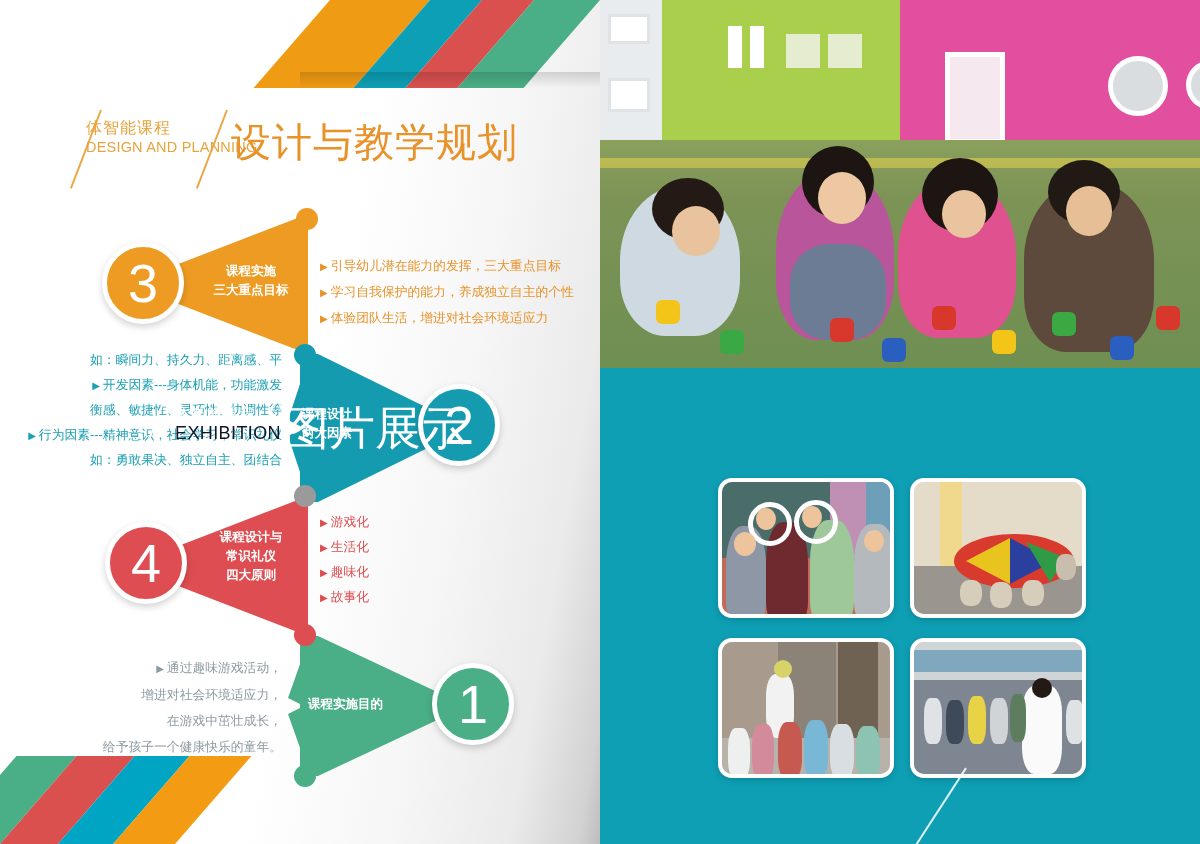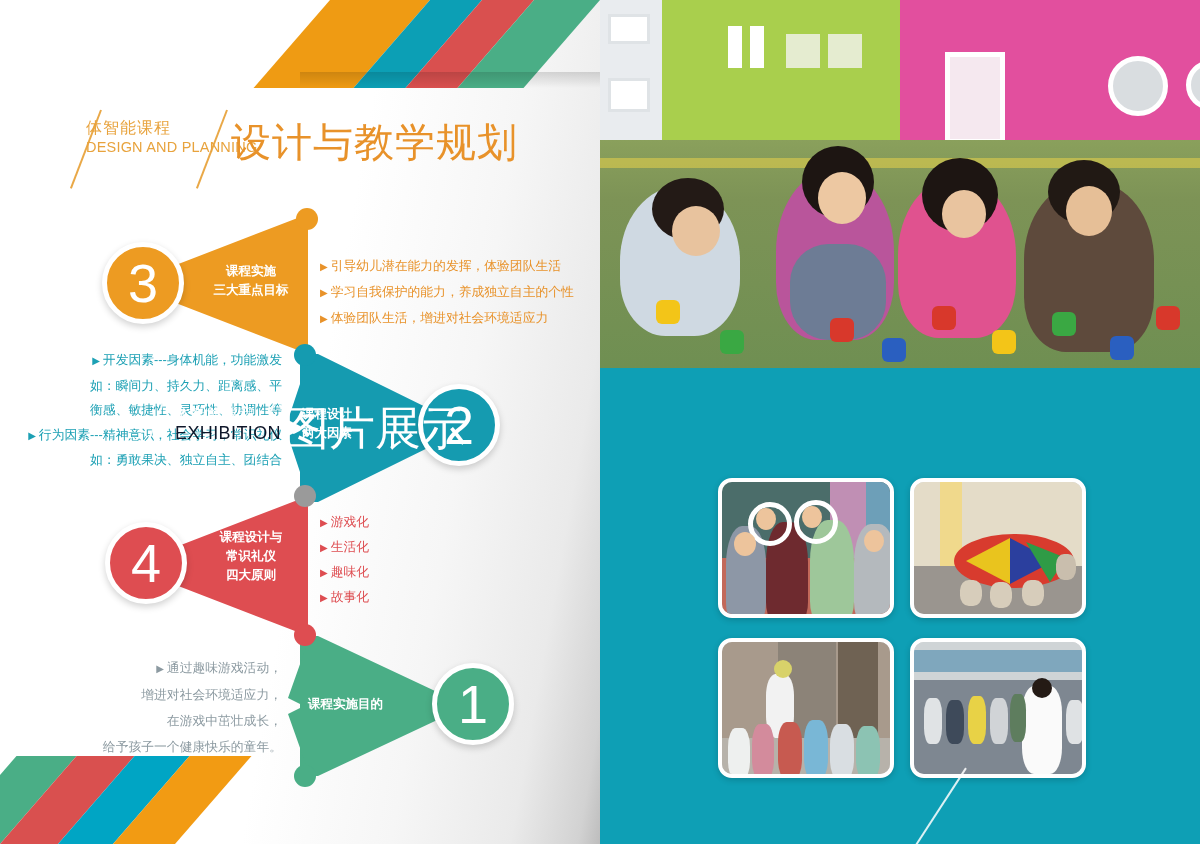--- a/index.html
+++ b/index.html
@@ -136,43 +136,43 @@
           <path d="M160 0 L160 140 L20 86 L36 70 L20 54 Z" fill="#ED9B22"></path>
         </svg>
         <div class="circle" style="left:102px;top:42px;width:82px;height:82px;background:#ED9B22;">
           <span>3</span>
         </div>
         <div class="tri-label" style="left:196px;top:62px;width:110px;">
           <div>课程实施</div>
           <div>三大重点目标</div>
         </div>
         <div class="bullets" style="left:320px;top:53px;color:#E8922A;">
-          <div class="bl"><span class="mk">▶</span><span>引导幼儿潜在能力的发挥，体验团队生活</span></div>
+          <div class="bl"><span class="mk">▶</span><span>引导幼儿潜在能力的发挥，三大重点目标</span></div>
           <div class="bl"><span class="mk">▶</span><span>学习自我保护的能力，养成独立自主的个性</span></div>
           <div class="bl"><span class="mk">▶</span><span>体验团队生活，增进对社会环境适应力</span></div>
         </div>
       </div>
 
       <div class="row" style="top:148px;height:148px;">
         <svg class="tri" width="150" height="148" viewBox="0 0 150 148" style="left:300px;top:6px;">
           <path d="M0 0 L0 148 L18 148 L18 148 L150 83 L134 74 L150 65 L18 0 Z" fill="#159BB0"></path>
         </svg>
         <svg class="tri" width="26" height="148" viewBox="0 0 26 148" style="left:284px;top:6px;">
           <path d="M26 0 L26 148 L4 82 L20 74 L4 66 Z" fill="#159BB0"></path>
         </svg>
         <div class="circle" style="left:418px;top:36px;width:82px;height:82px;background:#159BB0;">
           <span>2</span>
         </div>
         <div class="tri-label" style="left:302px;top:57px;width:90px;text-align:left;">
           <div>课程设计</div>
           <div>两大因素</div>
         </div>
         <div class="bullets" style="left:0px;top:0px;width:282px;color:#1CA0B4;text-align:right;line-height:24.5px;">
+          <div class="bl"><span>如：瞬间力、持久力、距离感、平</span></div>
           <div class="bl"><span class="mk">▶</span><span>开发因素---身体机能，功能激发</span></div>
-          <div class="bl"><span>如：瞬间力、持久力、距离感、平</span></div>
           <div class="bl"><span>衡感、敏捷性、灵巧性、协调性等</span></div>
           <div class="bl"><span class="mk">▶</span><span>行为因素---精神意识，社会学习，常识礼仪</span></div>
           <div class="bl"><span>如：勇敢果决、独立自主、团结合</span></div>
         </div>
       </div>
 
       <div class="row" style="top:290px;height:140px;">
         <svg class="tri" width="160" height="140" viewBox="0 0 160 140" style="left:148px;top:6px;">
           <path d="M160 0 L160 140 L20 86 L36 70 L20 54 Z" fill="#DE4D51"></path>
         </svg>

